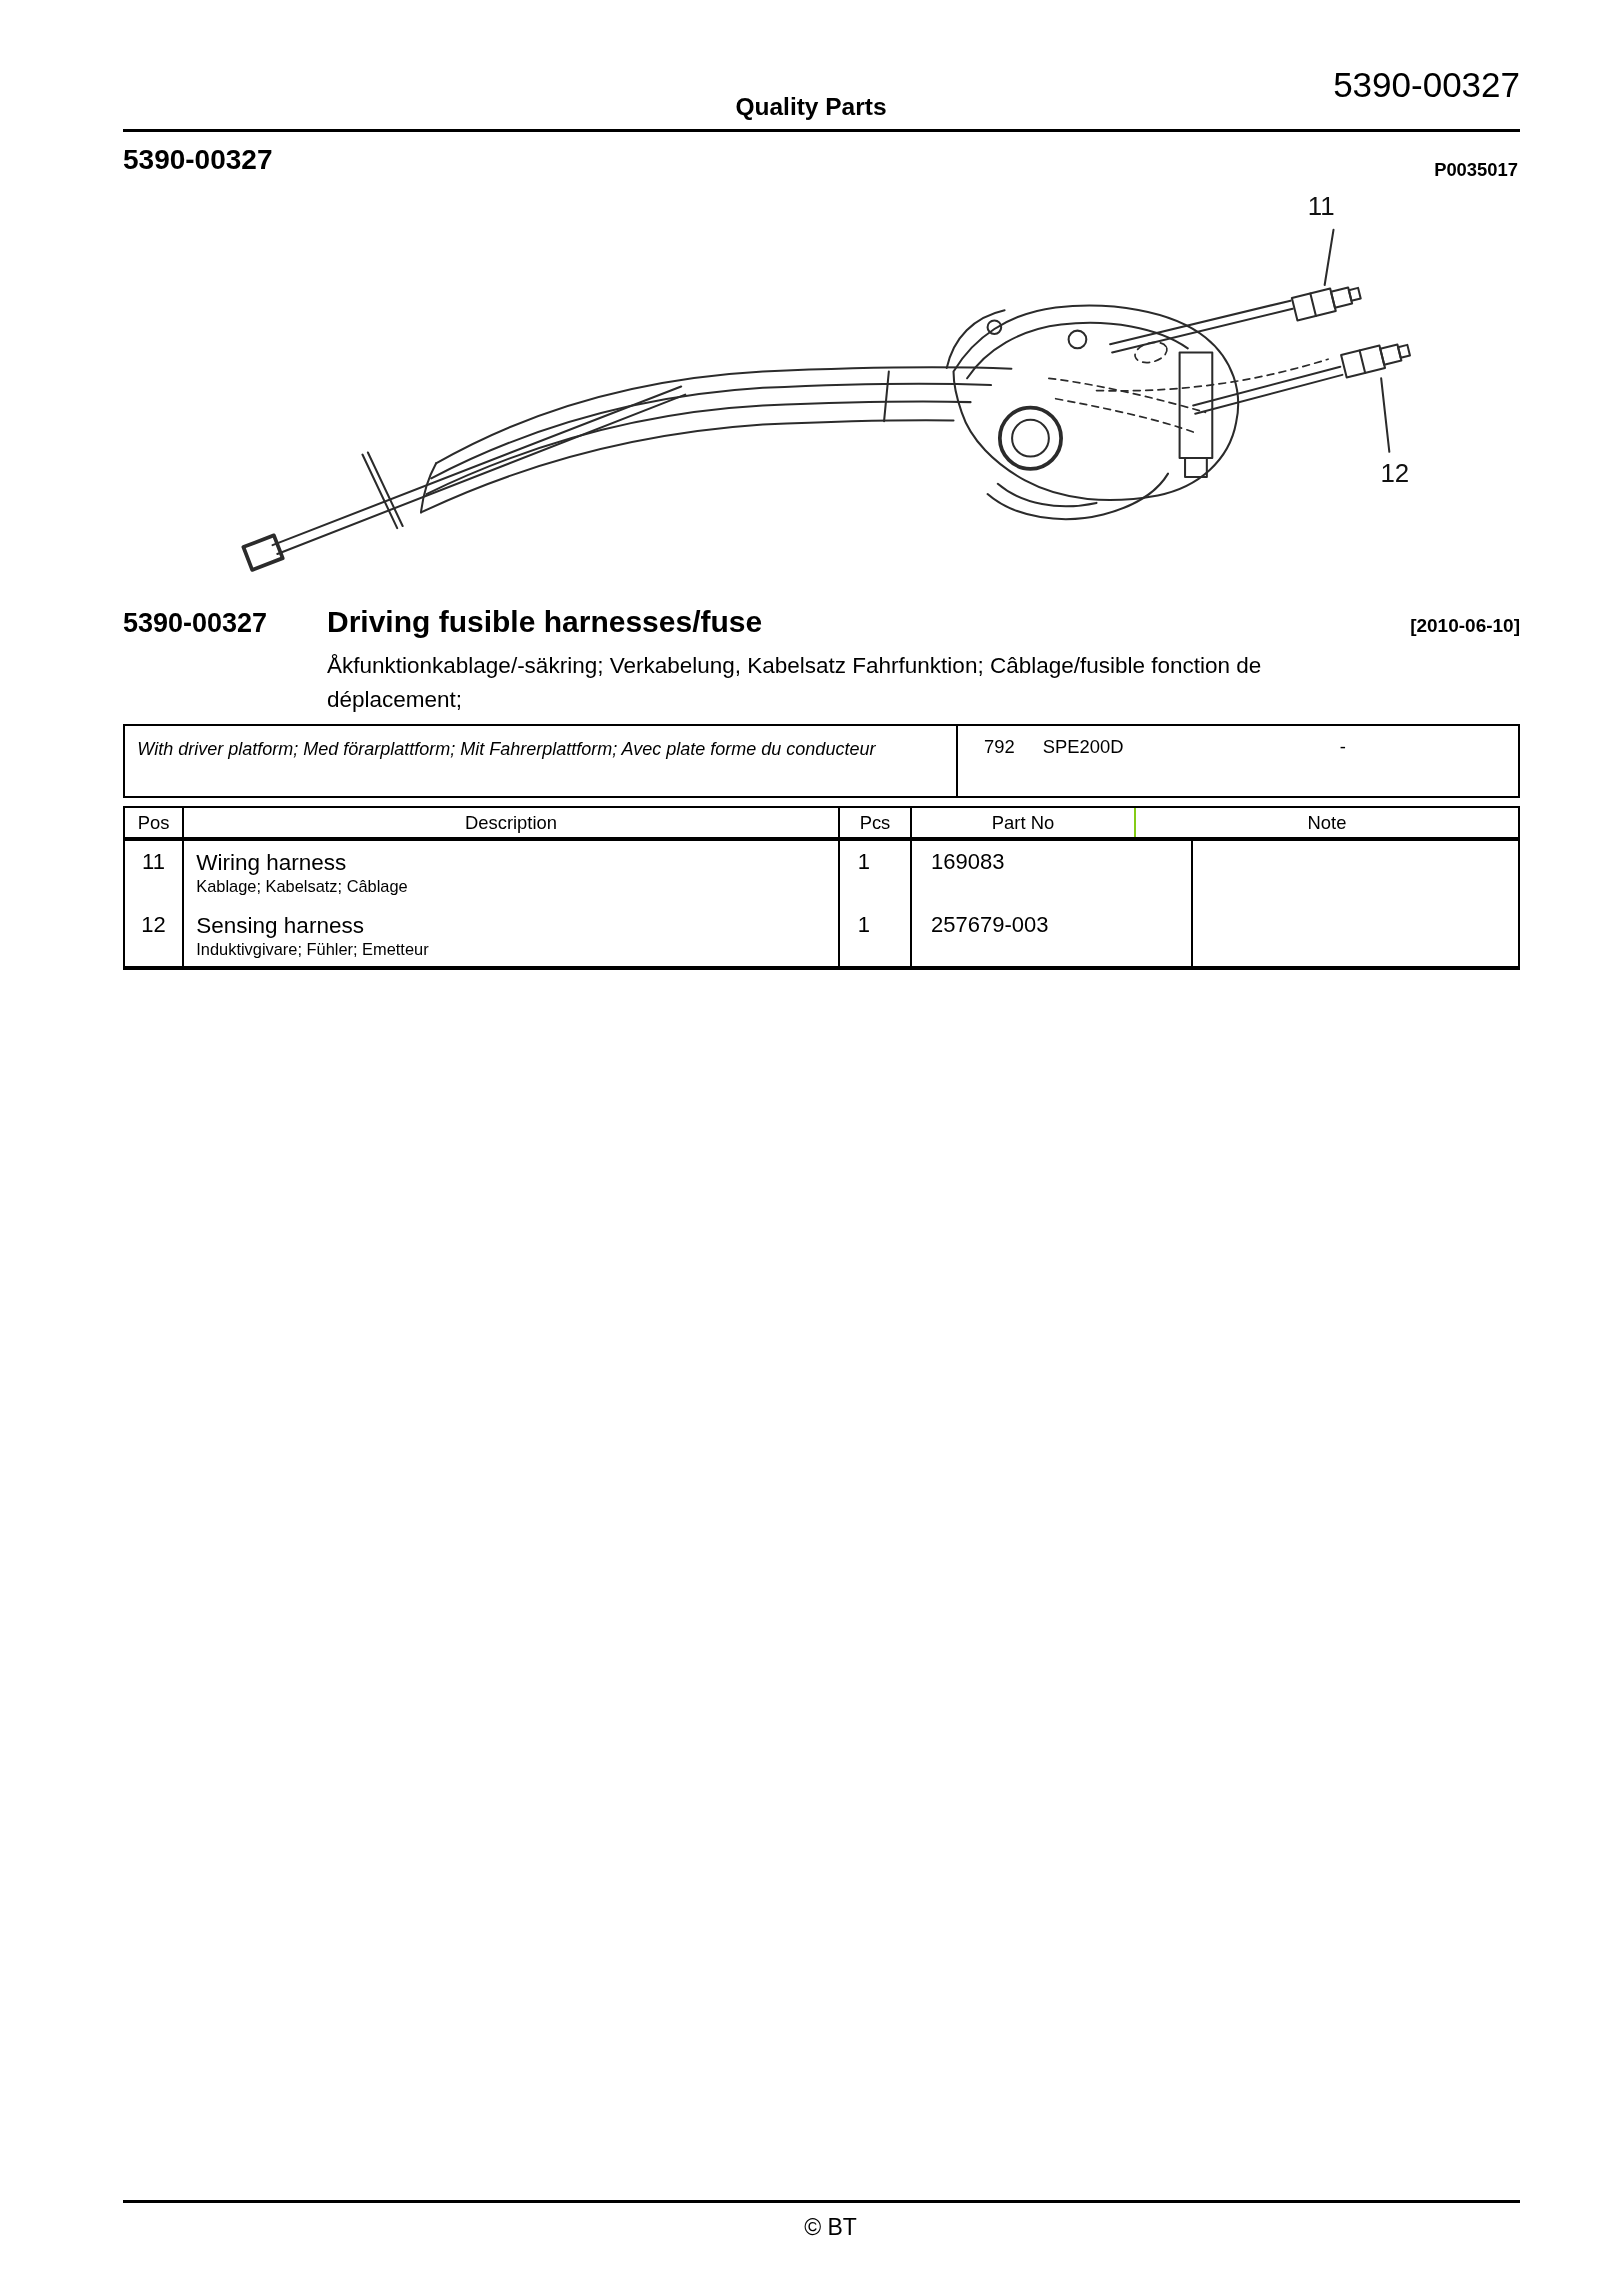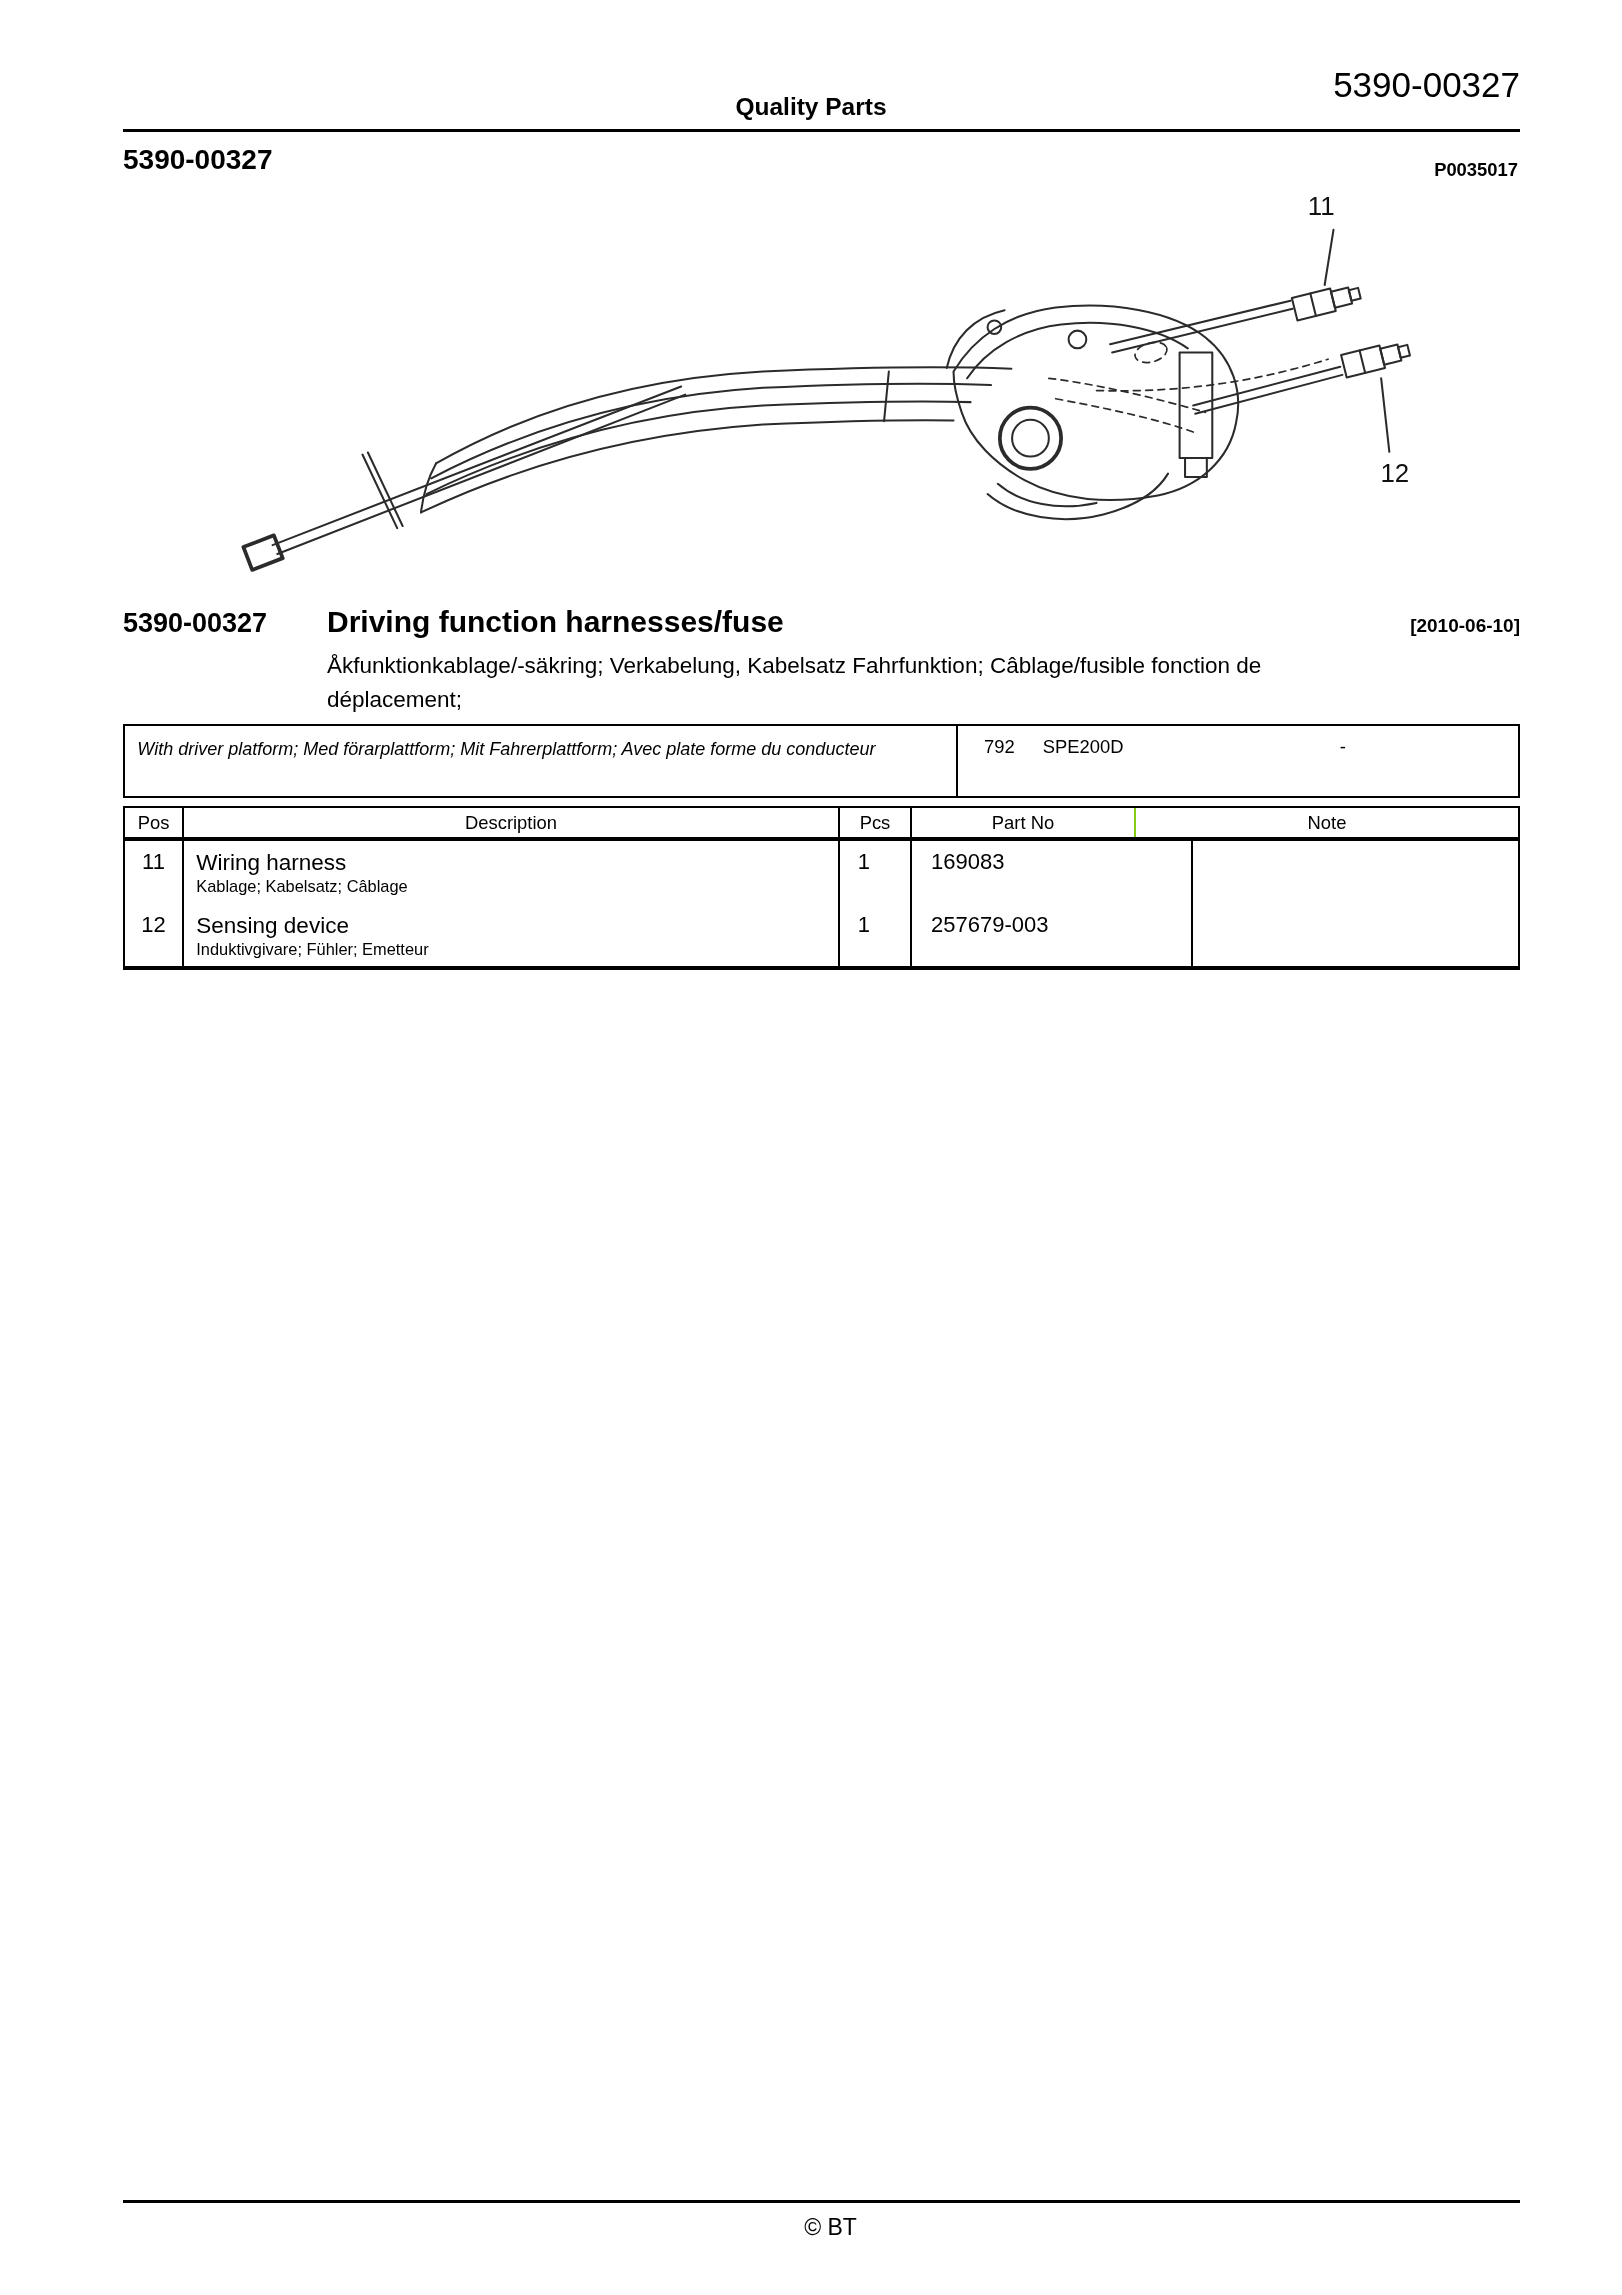--- a/index.html
+++ b/index.html
@@ -139,21 +139,21 @@
       <line x1="1658" y1="82" x2="1645" y2="163"></line>
       <line x1="1728" y1="300" x2="1740" y2="408"></line>
     </g>
     <text x="1640" y="60" text-anchor="middle">11</text>
     <text x="1748" y="452" text-anchor="middle">12</text>
   </svg>
 </div>
 
 <div class="abs section-row">
   <div class="section-code">5390-00327</div>
-  <div class="section-title">Driving function harnesses/fuse</div>
+  <div class="section-title">Driving fusible harnesses/fuse</div>
   <div class="section-date">[2010-06-10]</div>
 </div>
 <div class="abs section-sub">
   <div>Åkfunktionkablage/-säkring; Verkabelung, Kabelsatz Fahrfunktion; Câblage/fusible fonction de</div>
   <div>déplacement;</div>
 </div>
 
 <div class="abs tbl">
 
   <div class="variant-box">
@@ -181,21 +181,21 @@
     <div class="b-desc">
       <div class="desc-main">Wiring harness</div>
       <div class="desc-sub">Kablage; Kabelsatz; Câblage</div>
     </div>
     <div class="b-pcs">1</div>
     <div class="b-part">169083</div>
     <div class="b-note"></div>
 
     <div class="b-pos">12</div>
     <div class="b-desc">
-      <div class="desc-main">Sensing device</div>
+      <div class="desc-main">Sensing harness</div>
       <div class="desc-sub">Induktivgivare; Fühler; Emetteur</div>
     </div>
     <div class="b-pcs">1</div>
     <div class="b-part">257679-003</div>
     <div class="b-note"></div>
   </div>
 </div>
 
 <div class="abs rule-bottom"></div>
 <div class="abs footer-text">© BT</div>

